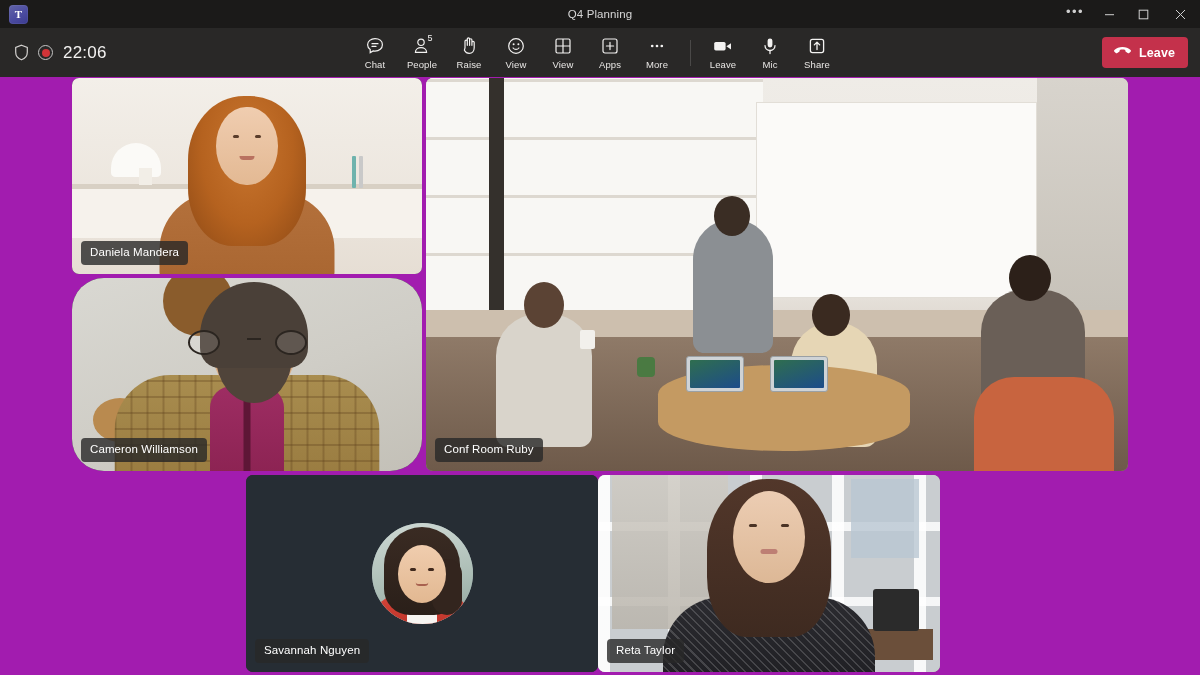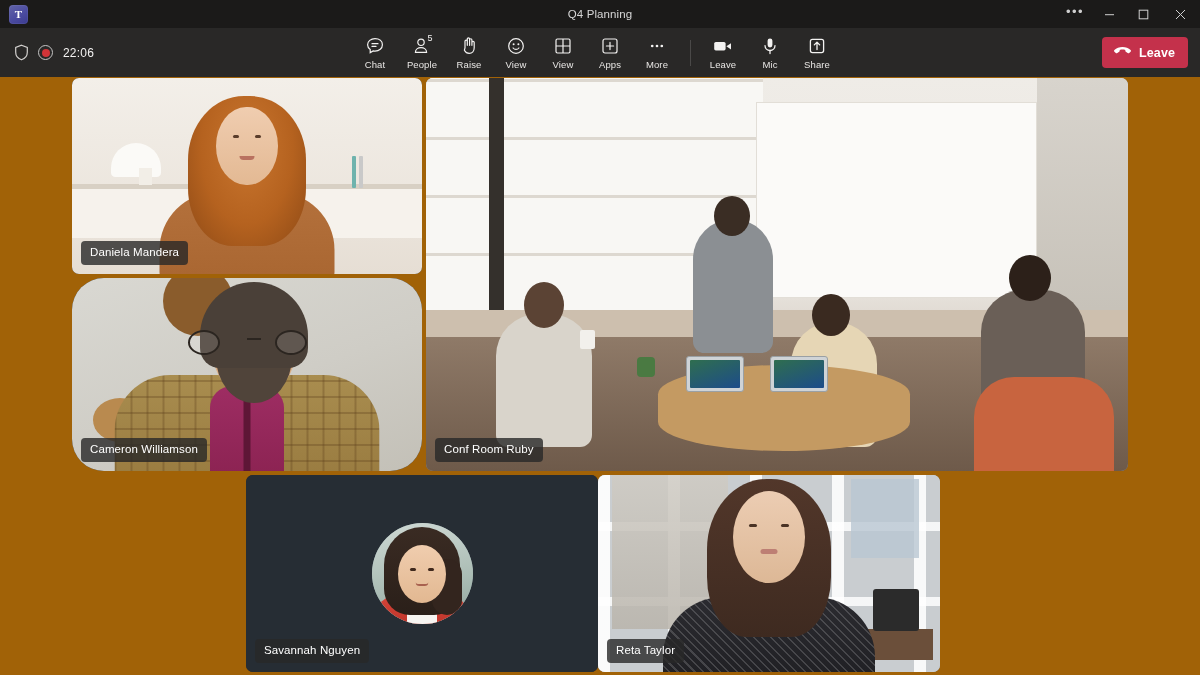--- a/index.html
+++ b/index.html
@@ -108,21 +108,21 @@
     display: flex;
     align-items: center;
     justify-content: center;
   }
   .rec-dot {
     width: 8px; height: 8px;
     border-radius: 50%;
     background: #d13438;
   }
   .timer {
-    font-size: 12px;
+    font-size: 17px;
     color: #f3f2f1;
     letter-spacing: .2px;
     margin-left: 1px;
   }
 
   .toolbar-center {
     margin: 0 auto;
     display: flex;
     align-items: center;
     gap: 0;
@@ -169,21 +169,21 @@
     gap: 7px;
     color: #fff;
     border: none;
   }
   .leave-label { font-size: 12.5px; font-weight: bold; letter-spacing: .1px; }
 
   
   .stage {
     position: relative;
     flex: 1 1 auto;
-    background: #a16207;
+    background: #a21caf;
   }
 
   .tile {
     position: absolute;
     border-radius: 7px;
     overflow: hidden;
     background: #23292f;
   }
   .tile-media {
     position: absolute;

